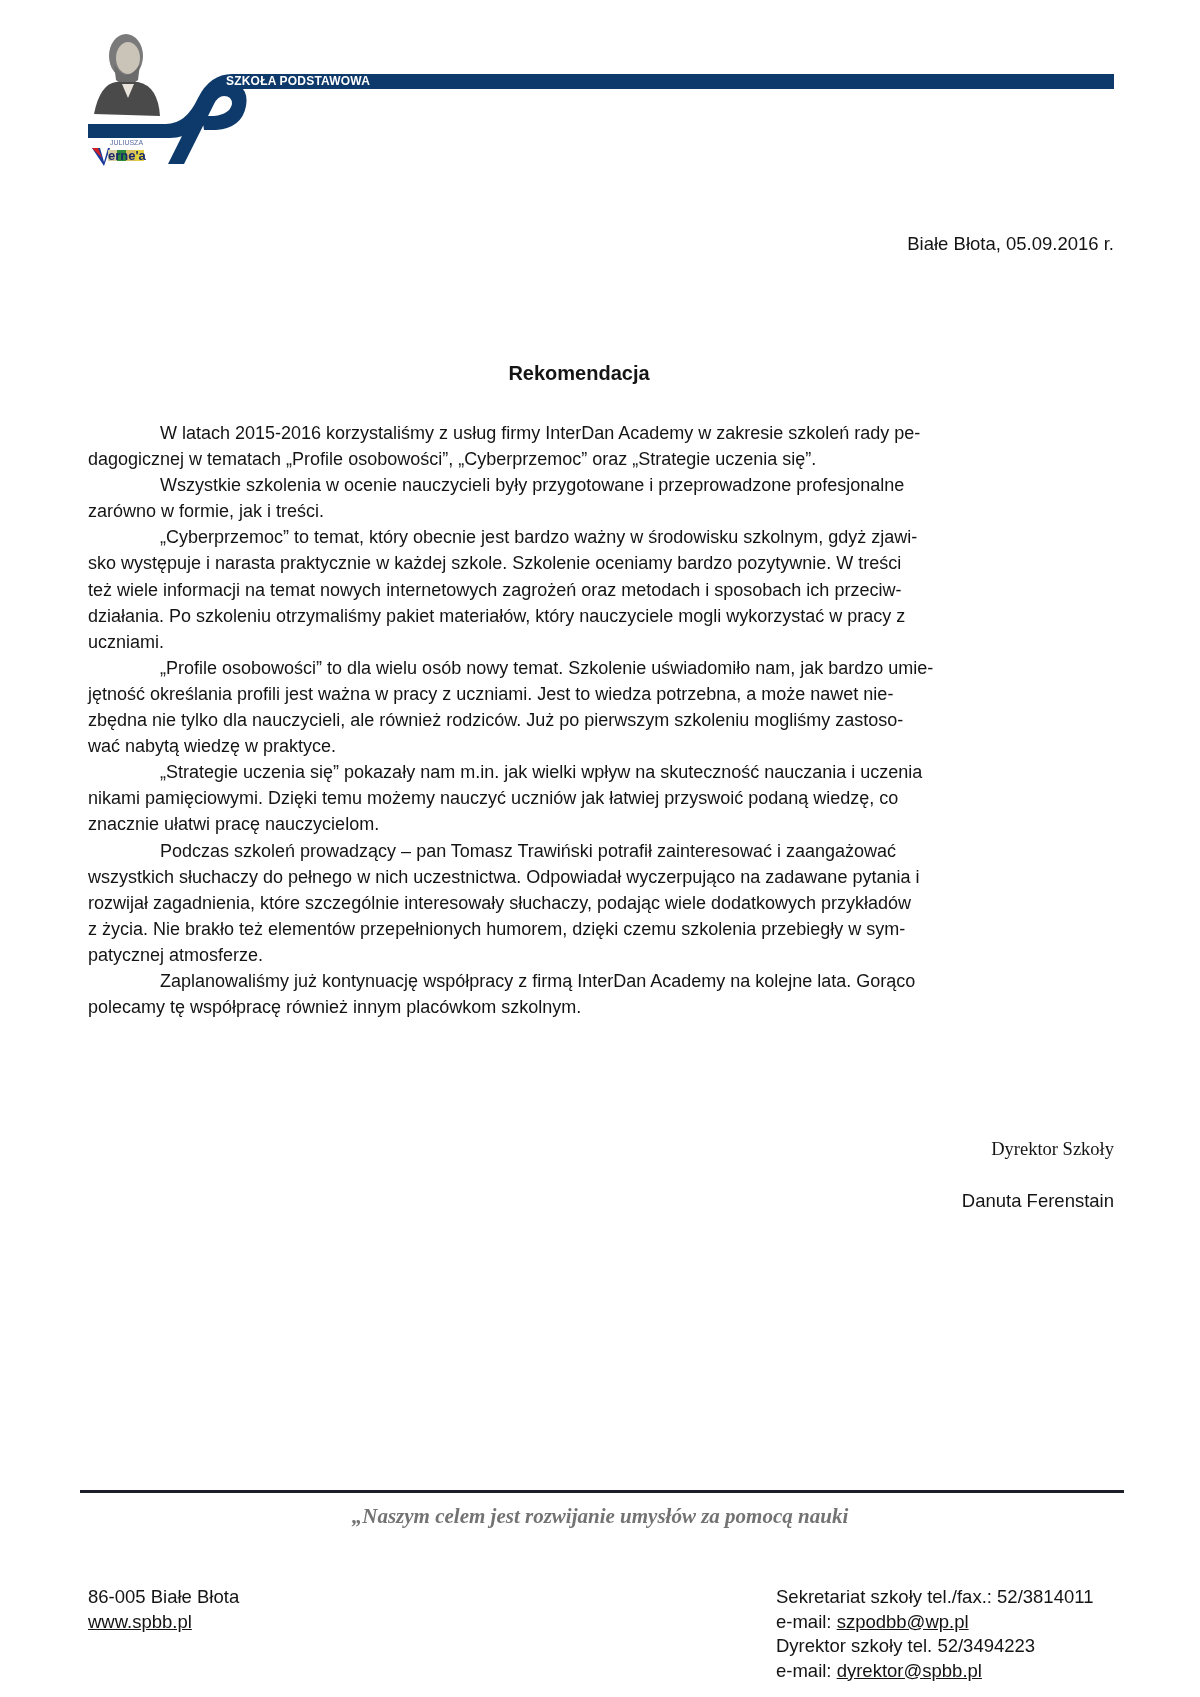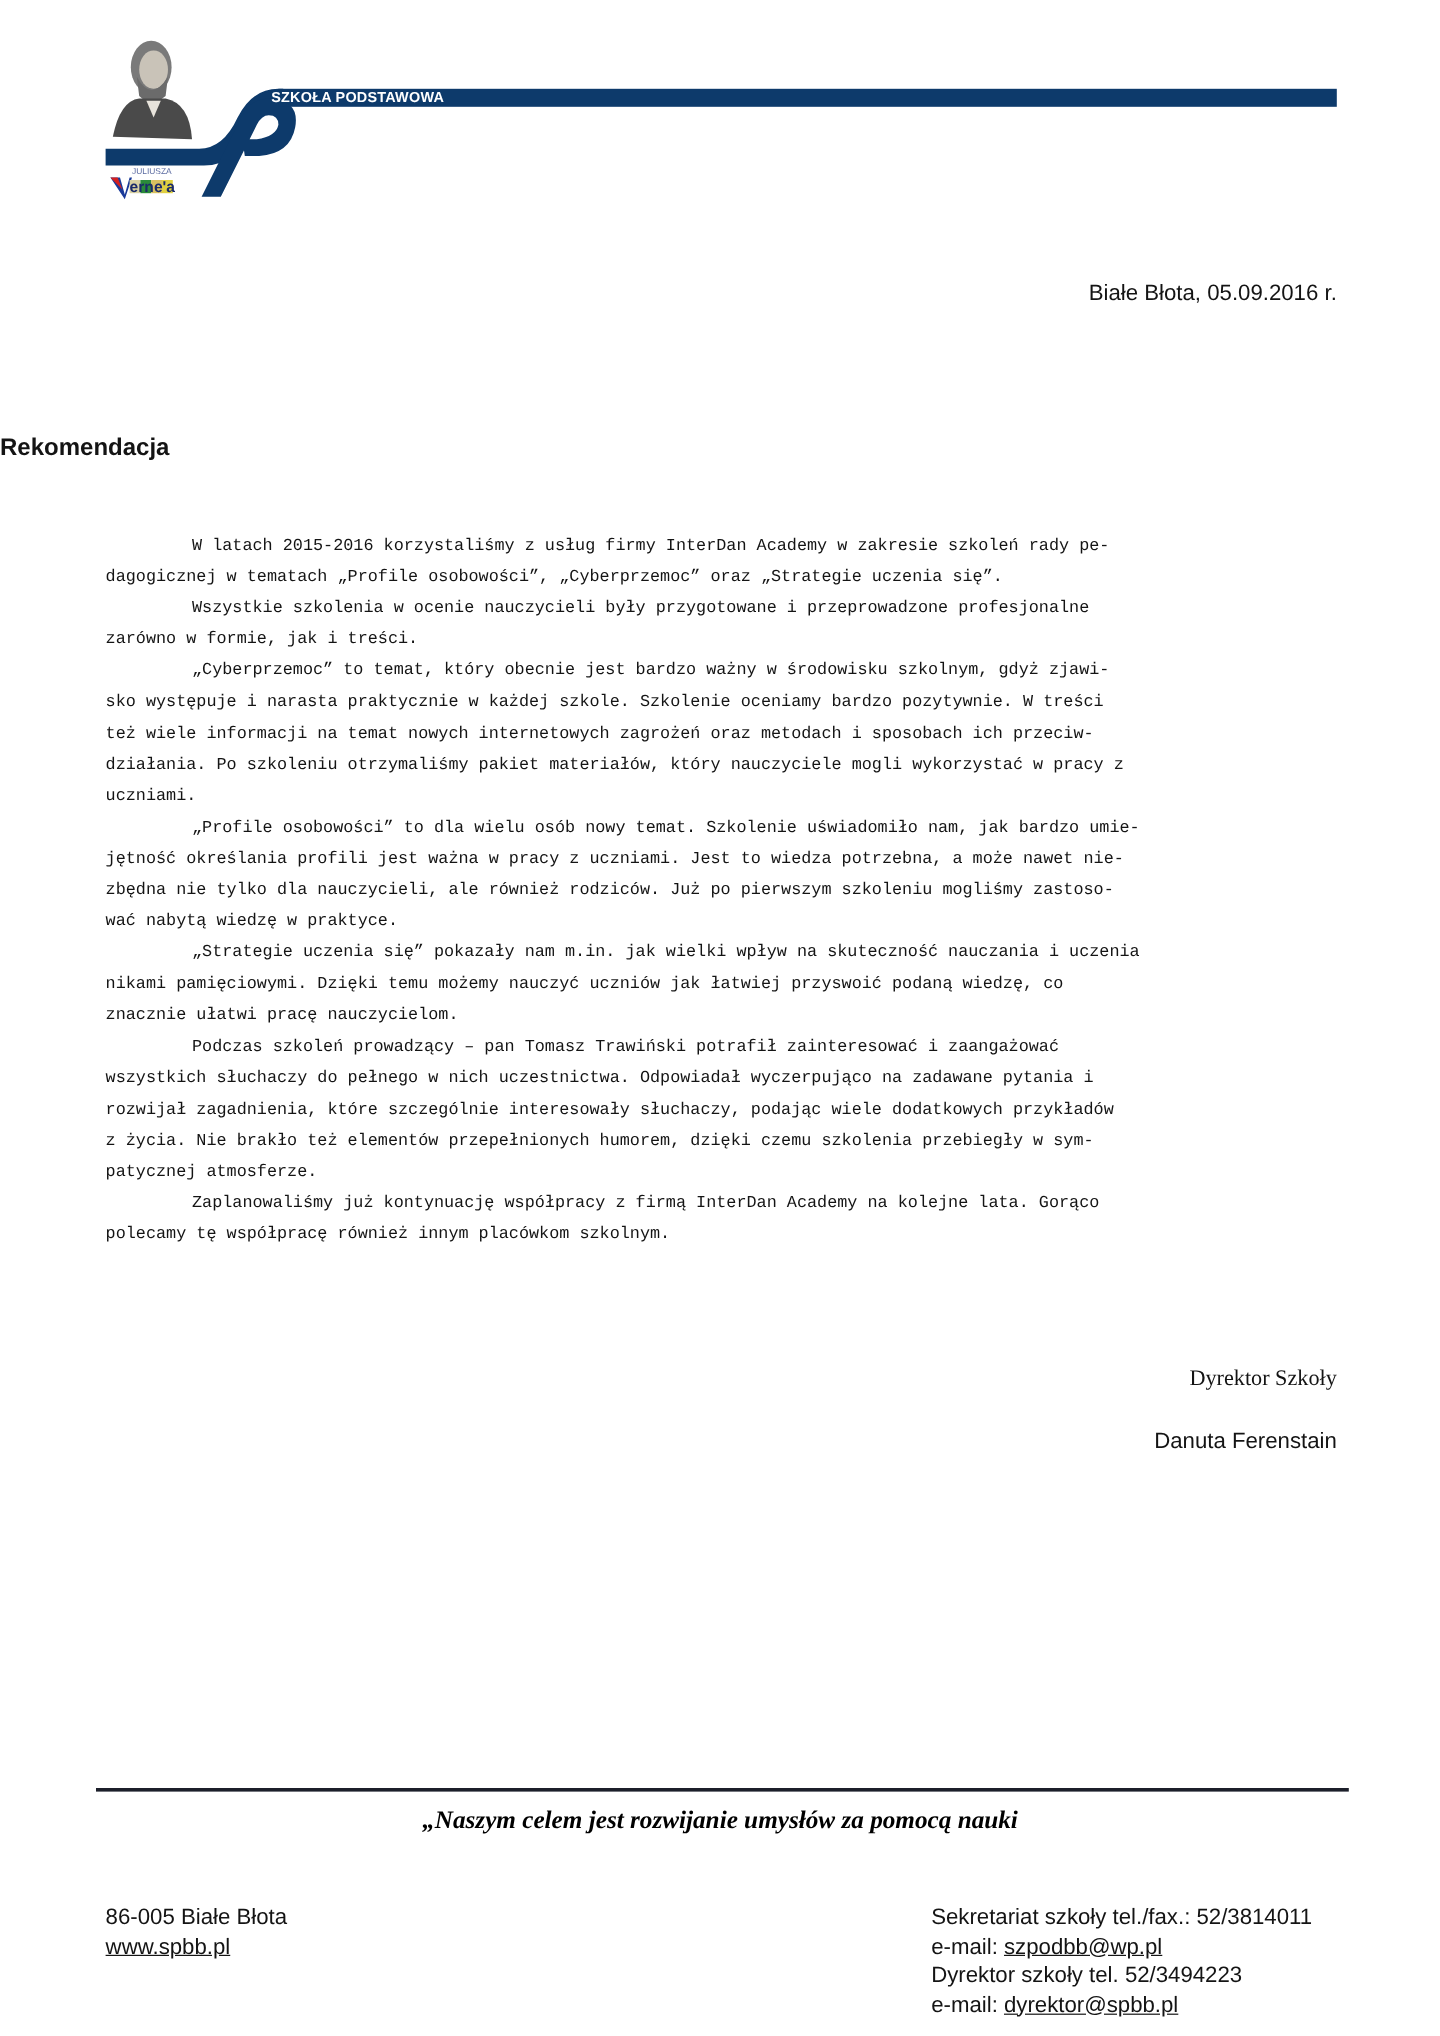--- a/index.html
+++ b/index.html
@@ -7,34 +7,34 @@
            font-family: "Liberation Sans", sans-serif; color: #141414; }
     .abs { position: absolute; }
 
     
     #logo { left: 86px; top: 24px; width: 170px; height: 150px; }
     #banner { left: 232px; top: 74px; width: 882px; height: 15px; background: #0d3a6b; }
     #banner-text { left: 226px; top: 74px; height: 30px; line-height: 15px; font-size: 12px;
                    font-weight: bold; color: #ffffff; letter-spacing: 0.2px; }
 
     #date { right: 86px; top: 233px; font-size: 18.5px; }
-    #title { left: 0; width: 1158px; top: 362px; text-align: left; font-size: 20px; font-weight: bold; }
+    #title { left: 0; width: 1158px; top: 362px; text-align: center; font-size: 20px; font-weight: bold; }
 
-    #body { left: 88px; top: 442px; width: 1028px; font-size: 14px; line-height: 26.1px; font-family: Liberation Mono, monospace; }
+    #body { left: 88px; top: 420px; width: 1028px; font-size: 18px; line-height: 26.1px; }
     #body p { margin: 0; text-indent: 72px; text-align: justify; }
     #body p .ln { display: block; text-indent: 0; white-space: nowrap; }
     #body p .ln.first { text-indent: 72px; }
 
     #sig-role { right: 86px; top: 1139px; font-size: 18.5px; font-family: Liberation Serif, serif; }
     #sig-name { right: 86px; top: 1190px; font-size: 18.5px; }
 
     #rule { left: 80px; top: 1490px; width: 1044px; height: 3px; background: #1c1f2a; }
     #motto { left: 0; width: 1200px; top: 1503px; text-align: center;
              font-family: "Liberation Serif", serif; font-style: italic; font-weight: bold;
-             font-size: 21px; line-height: 27px; color: #000000; }
+             font-size: 21px; line-height: 27px; color: #737373; }
 
     .footcol { top: 1585px; font-size: 18.5px; line-height: 24.5px; }
     #foot-left { left: 88px; }
     #foot-right { left: 776px; }
     .footcol div { white-space: nowrap; }
     a.ul { color: #141414; text-decoration: underline; }
   </style>
 </head>
 <body>
 

